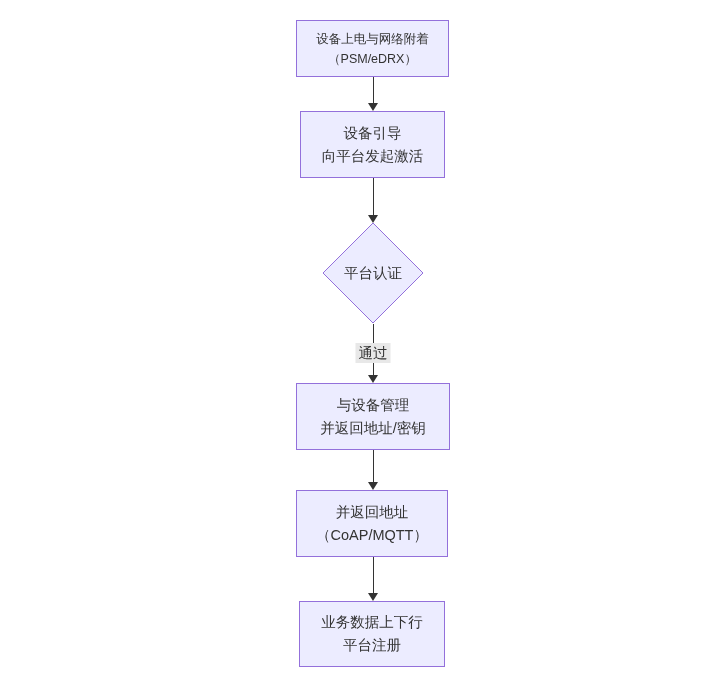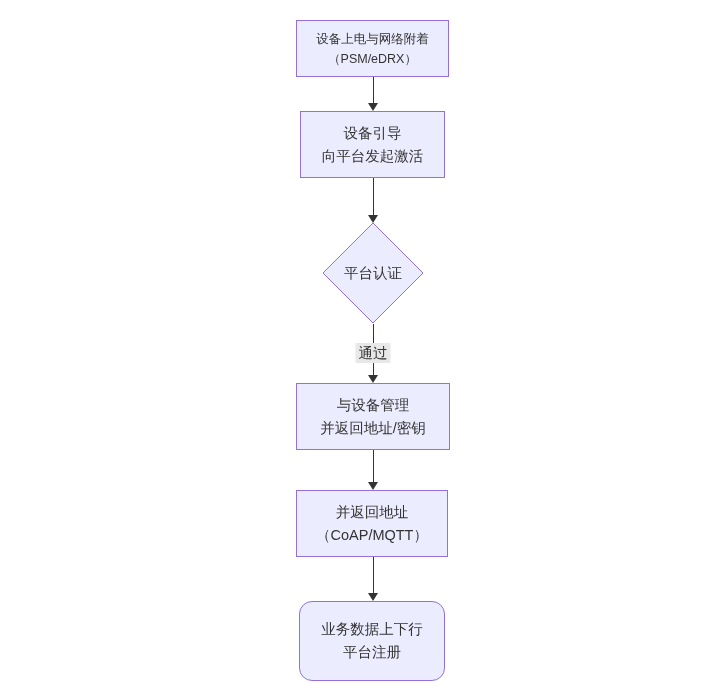--- a/index.html
+++ b/index.html
@@ -34,21 +34,21 @@
     white-space: nowrap;
   }
   .node-line.small {
     font-size: 12.5px;
     line-height: 20px;
   }
   .n1 { left: 296px; top: 20px;  width: 153px; height: 57px; }
   .n2 { left: 300px; top: 111px; width: 145px; height: 67px; }
   .n3 { left: 296px; top: 383px; width: 154px; height: 67px; }
   .n4 { left: 296px; top: 490px; width: 152px; height: 67px; }
-  .n5 { left: 299px; top: 601px; width: 146px; height: 80px; border-radius: 13px; }
+  .n5 { left: 299px; top: 601px; width: 146px; height: 66px; }
   
   .diamond-wrap {
     position: absolute;
     left: 322px; top: 222px;
     width: 102px; height: 102px;
   }
   .diamond-svg { display: block; }
   .diamond-label {
     position: absolute;
     left: 0; top: 0; right: 0; bottom: 0;

